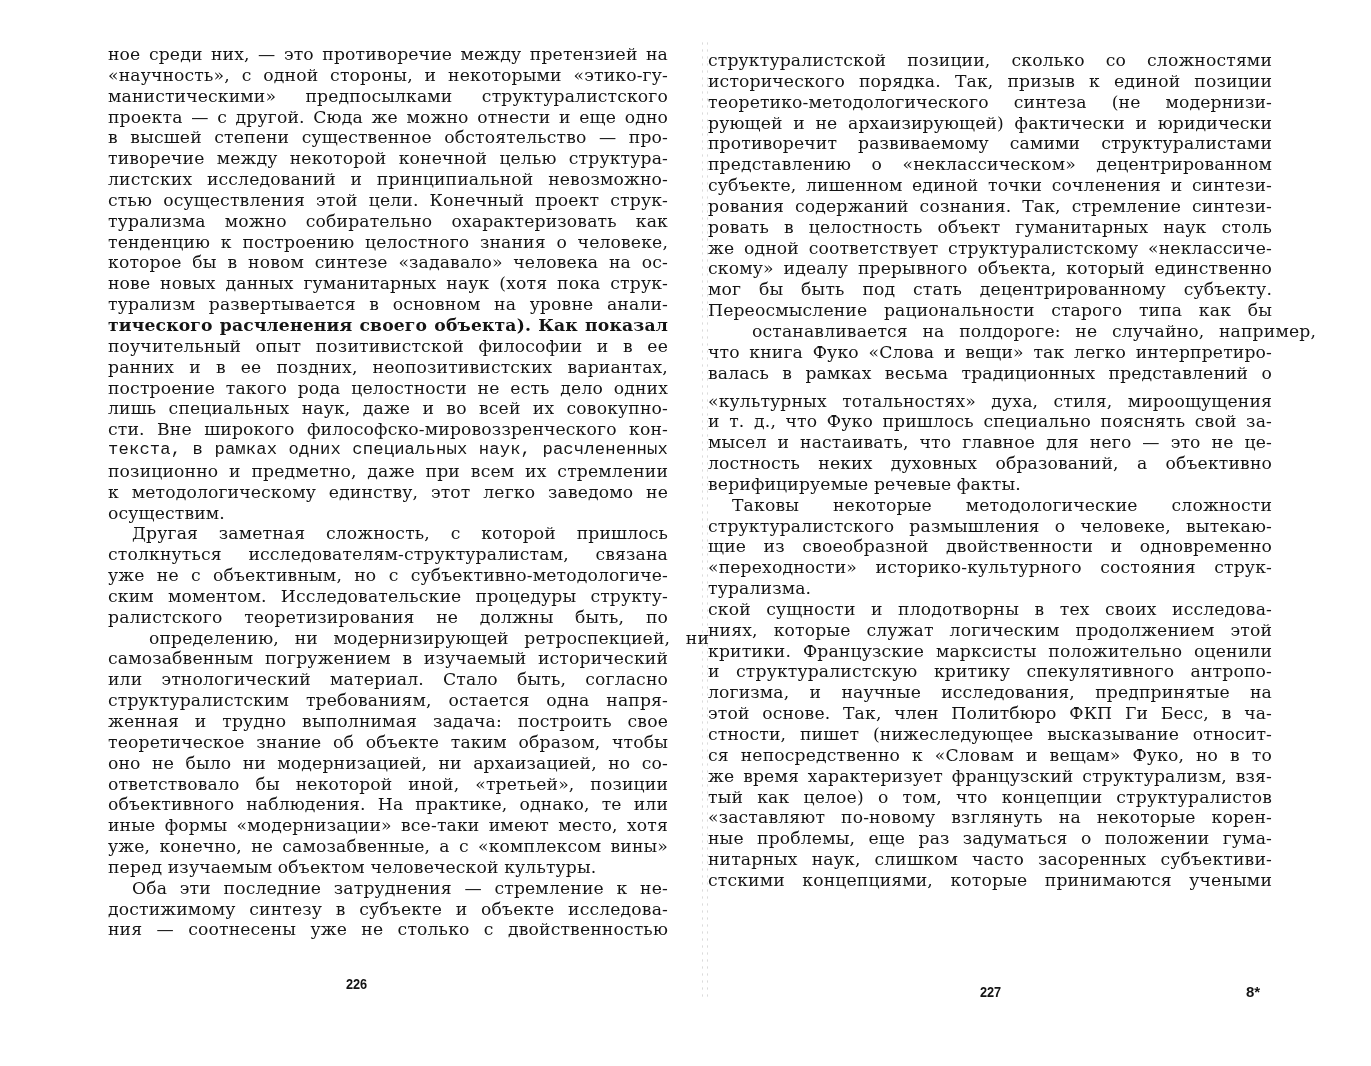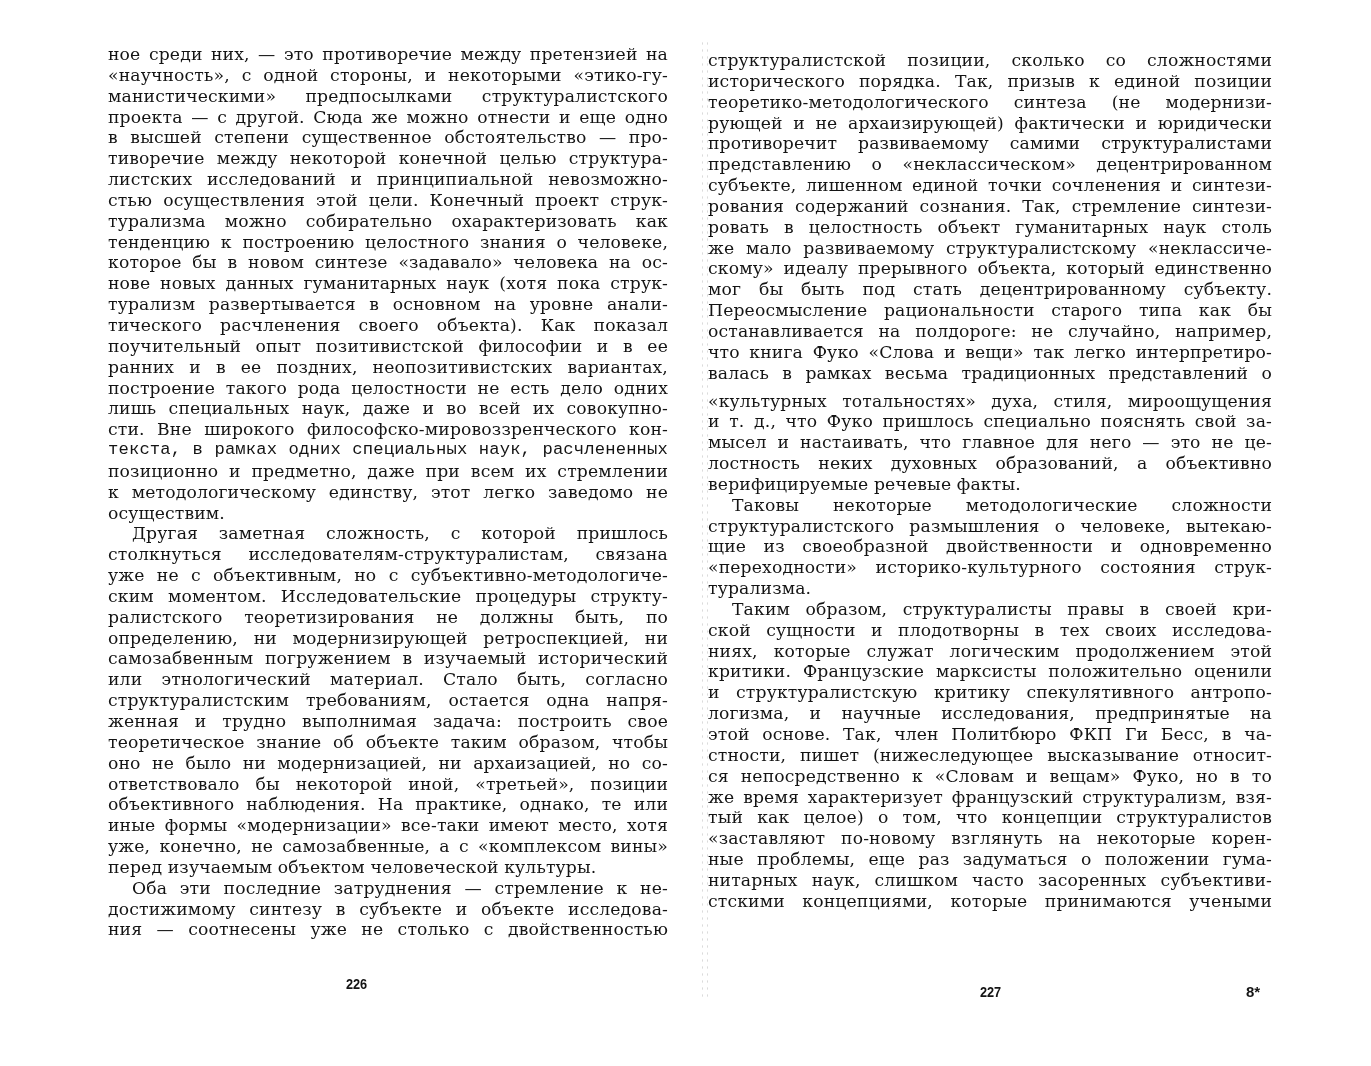--- a/index.html
+++ b/index.html
@@ -63,36 +63,36 @@
       <span class="line" style="white-space: normal; width: 560px; box-sizing: border-box;">проекта — с другой. Сюда же можно отнести и еще одно</span>
       <span class="line" style="white-space: normal; width: 560px; box-sizing: border-box;">в высшей степени существенное обстоятельство — про-</span>
       <span class="line" style="white-space: normal; width: 560px; box-sizing: border-box;">тиворечие между некоторой конечной целью структура-</span>
       <span class="line" style="white-space: normal; width: 560px; box-sizing: border-box;">листских исследований и принципиальной невозможно-</span>
       <span class="line" style="white-space: normal; width: 560px; box-sizing: border-box;">стью осуществления этой цели. Конечный проект струк-</span>
       <span class="line" style="white-space: normal; width: 560px; box-sizing: border-box;">турализма можно собирательно охарактеризовать как</span>
       <span class="line" style="white-space: normal; width: 560px; box-sizing: border-box;">тенденцию к построению целостного знания о человеке,</span>
       <span class="line" style="white-space: normal; width: 560px; box-sizing: border-box;">которое бы в новом синтезе «задавало» человека на ос-</span>
       <span class="line" style="white-space: normal; width: 560px; box-sizing: border-box;">нове новых данных гуманитарных наук (хотя пока струк-</span>
       <span class="line" style="white-space: normal; width: 560px; box-sizing: border-box;">турализм развертывается в основном на уровне анали-</span>
-      <span class="line" style="white-space: normal; width: 560px; box-sizing: border-box;">тического расчленения своего объекта). Как показал</span>
+      <span class="line" style="white-space: normal; width: 560px; box-sizing: border-box; font-weight: bold;">тического расчленения своего объекта). Как показал</span>
       <span class="line" style="white-space: normal; width: 560px; box-sizing: border-box;">поучительный опыт позитивистской философии и в ее</span>
       <span class="line" style="white-space: normal; width: 560px; box-sizing: border-box;">ранних и в ее поздних, неопозитивистских вариантах,</span>
       <span class="line" style="white-space: normal; width: 560px; box-sizing: border-box;">построение такого рода целостности не есть дело одних</span>
       <span class="line" style="white-space: normal; width: 560px; box-sizing: border-box;">лишь специальных наук, даже и во всей их совокупно-</span>
       <span class="line" style="white-space: normal; width: 560px; box-sizing: border-box;">сти. Вне широкого философско-мировоззренческого кон-</span>
       <span class="line" style="white-space: normal; width: 560px; box-sizing: border-box; font-family: Liberation Mono, monospace;">текста, в рамках одних специальных наук, расчлененных</span>
       <span class="line" style="white-space: normal; width: 560px; box-sizing: border-box;">позиционно и предметно, даже при всем их стремлении</span>
       <span class="line" style="white-space: normal; width: 560px; box-sizing: border-box;">к методологическому единству, этот легко заведомо не</span>
       <span class="line last">осуществим.</span>
       <span class="line indent" style="white-space: normal; width: 560px; box-sizing: border-box;">Другая заметная сложность, с которой пришлось</span>
       <span class="line" style="white-space: normal; width: 560px; box-sizing: border-box;">столкнуться исследователям-структуралистам, связана</span>
       <span class="line" style="white-space: normal; width: 560px; box-sizing: border-box;">уже не с объективным, но с субъективно-методологиче-</span>
       <span class="line" style="white-space: normal; width: 560px; box-sizing: border-box;">ским моментом. Исследовательские процедуры структу-</span>
       <span class="line" style="white-space: normal; width: 560px; box-sizing: border-box;">ралистского теоретизирования не должны быть, по</span>
-      <span class="line" style="white-space: normal; width: 560px; box-sizing: border-box;">определению, ни модернизирующей ретроспекцией, ни</span>
+      <span class="line" style="white-space: normal; width: 560px; box-sizing: border-box; margin-left: 41px;">определению, ни модернизирующей ретроспекцией, ни</span>
       <span class="line" style="white-space: normal; width: 560px; box-sizing: border-box;">самозабвенным погружением в изучаемый исторический</span>
       <span class="line" style="white-space: normal; width: 560px; box-sizing: border-box;">или этнологический материал. Стало быть, согласно</span>
       <span class="line" style="white-space: normal; width: 560px; box-sizing: border-box;">структуралистским требованиям, остается одна напря-</span>
       <span class="line" style="white-space: normal; width: 560px; box-sizing: border-box;">женная и трудно выполнимая задача: построить свое</span>
       <span class="line" style="white-space: normal; width: 560px; box-sizing: border-box;">теоретическое знание об объекте таким образом, чтобы</span>
       <span class="line" style="white-space: normal; width: 560px; box-sizing: border-box;">оно не было ни модернизацией, ни архаизацией, но со-</span>
       <span class="line" style="white-space: normal; width: 560px; box-sizing: border-box;">ответствовало бы некоторой иной, «третьей», позиции</span>
       <span class="line" style="white-space: normal; width: 560px; box-sizing: border-box;">объективного наблюдения. На практике, однако, те или</span>
       <span class="line" style="white-space: normal; width: 560px; box-sizing: border-box;">иные формы «модернизации» все-таки имеют место, хотя</span>
       <span class="line" style="white-space: normal; width: 560px; box-sizing: border-box;">уже, конечно, не самозабвенные, а с «комплексом вины»</span>
@@ -108,38 +108,37 @@
   <div class="text-block" id="right-text">
       <span class="line" style="white-space: normal; width: 564px; box-sizing: border-box;">структуралистской позиции, сколько со сложностями</span>
       <span class="line" style="white-space: normal; width: 564px; box-sizing: border-box;">исторического порядка. Так, призыв к единой позиции</span>
       <span class="line" style="white-space: normal; width: 564px; box-sizing: border-box;">теоретико-методологического синтеза (не модернизи-</span>
       <span class="line" style="white-space: normal; width: 564px; box-sizing: border-box;">рующей и не архаизирующей) фактически и юридически</span>
       <span class="line" style="white-space: normal; width: 564px; box-sizing: border-box;">противоречит развиваемому самими структуралистами</span>
       <span class="line" style="white-space: normal; width: 564px; box-sizing: border-box;">представлению о «неклассическом» децентрированном</span>
       <span class="line" style="white-space: normal; width: 564px; box-sizing: border-box;">субъекте, лишенном единой точки сочленения и синтези-</span>
       <span class="line" style="white-space: normal; width: 564px; box-sizing: border-box;">рования содержаний сознания. Так, стремление синтези-</span>
       <span class="line" style="white-space: normal; width: 564px; box-sizing: border-box;">ровать в целостность объект гуманитарных наук столь</span>
-      <span class="line" style="white-space: normal; width: 564px; box-sizing: border-box;">же мало развиваемому структуралистскому «неклассиче-</span>
+      <span class="line" style="white-space: normal; width: 564px; box-sizing: border-box;">же одной соответствует структуралистскому «неклассиче-</span>
       <span class="line" style="white-space: normal; width: 564px; box-sizing: border-box;">скому» идеалу прерывного объекта, который единственно</span>
       <span class="line" style="white-space: normal; width: 564px; box-sizing: border-box;">мог бы быть под стать децентрированному субъекту.</span>
       <span class="line" style="white-space: normal; width: 564px; box-sizing: border-box;">Переосмысление рациональности старого типа как бы</span>
-      <span class="line" style="white-space: normal; width: 564px; box-sizing: border-box;">останавливается на полдороге: не случайно, например,</span>
+      <span class="line" style="white-space: normal; width: 564px; box-sizing: border-box; margin-left: 44px;">останавливается на полдороге: не случайно, например,</span>
       <span class="line" style="white-space: normal; width: 564px; box-sizing: border-box;">что книга Фуко «Слова и вещи» так легко интерпретиро-</span>
       <span class="line" style="white-space: normal; width: 564px; box-sizing: border-box;">валась в рамках весьма традиционных представлений о</span>
       <span class="line" style="white-space: normal; width: 564px; box-sizing: border-box; margin-top: 7px;">«культурных тотальностях» духа, стиля, мироощущения</span>
       <span class="line" style="white-space: normal; width: 564px; box-sizing: border-box;">и т. д., что Фуко пришлось специально пояснять свой за-</span>
       <span class="line" style="white-space: normal; width: 564px; box-sizing: border-box;">мысел и настаивать, что главное для него — это не це-</span>
       <span class="line" style="white-space: normal; width: 564px; box-sizing: border-box;">лостность неких духовных образований, а объективно</span>
       <span class="line last">верифицируемые речевые факты.</span>
       <span class="line indent" style="white-space: normal; width: 564px; box-sizing: border-box;">Таковы некоторые методологические сложности</span>
       <span class="line" style="white-space: normal; width: 564px; box-sizing: border-box;">структуралистского размышления о человеке, вытекаю-</span>
       <span class="line" style="white-space: normal; width: 564px; box-sizing: border-box;">щие из своеобразной двойственности и одновременно</span>
       <span class="line" style="white-space: normal; width: 564px; box-sizing: border-box;">«переходности» историко-культурного состояния струк-</span>
       <span class="line last">турализма.</span>
-      <span class="line indent" style="white-space: normal; width: 564px; box-sizing: border-box;">Таким образом, структуралисты правы в своей кри-</span>
       <span class="line" style="white-space: normal; width: 564px; box-sizing: border-box;">ской сущности и плодотворны в тех своих исследова-</span>
       <span class="line" style="white-space: normal; width: 564px; box-sizing: border-box;">ниях, которые служат логическим продолжением этой</span>
       <span class="line" style="white-space: normal; width: 564px; box-sizing: border-box;">критики. Французские марксисты положительно оценили</span>
       <span class="line" style="white-space: normal; width: 564px; box-sizing: border-box;">и структуралистскую критику спекулятивного антропо-</span>
       <span class="line" style="white-space: normal; width: 564px; box-sizing: border-box;">логизма, и научные исследования, предпринятые на</span>
       <span class="line" style="white-space: normal; width: 564px; box-sizing: border-box;">этой основе. Так, член Политбюро ФКП Ги Бесс, в ча-</span>
       <span class="line" style="white-space: normal; width: 564px; box-sizing: border-box;">стности, пишет (нижеследующее высказывание относит-</span>
       <span class="line" style="white-space: normal; width: 564px; box-sizing: border-box;">ся непосредственно к «Словам и вещам» Фуко, но в то</span>
       <span class="line" style="white-space: normal; width: 564px; box-sizing: border-box;">же время характеризует французский структурализм, взя-</span>
       <span class="line" style="white-space: normal; width: 564px; box-sizing: border-box;">тый как целое) о том, что концепции структуралистов</span>

